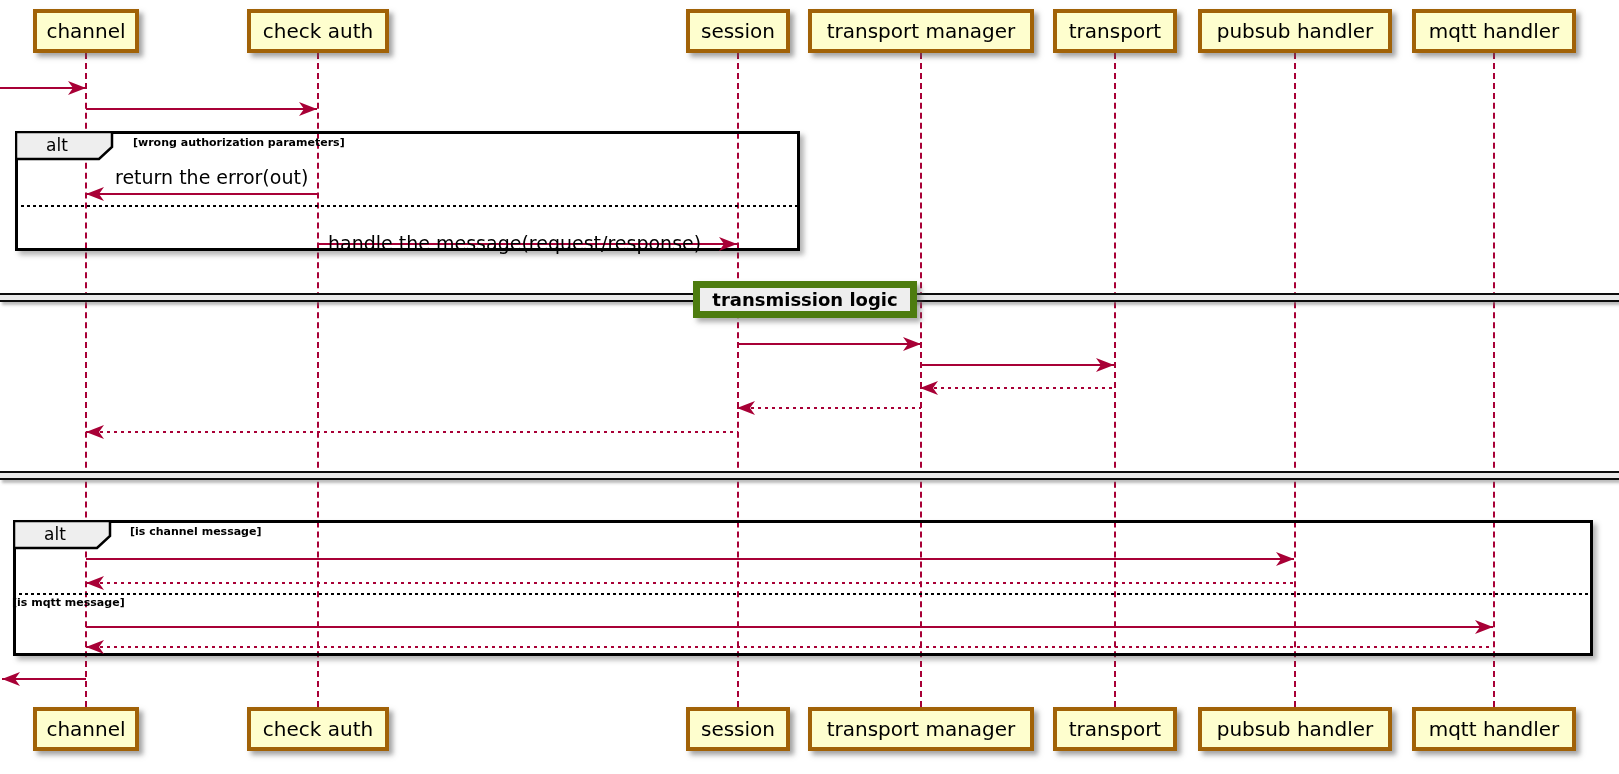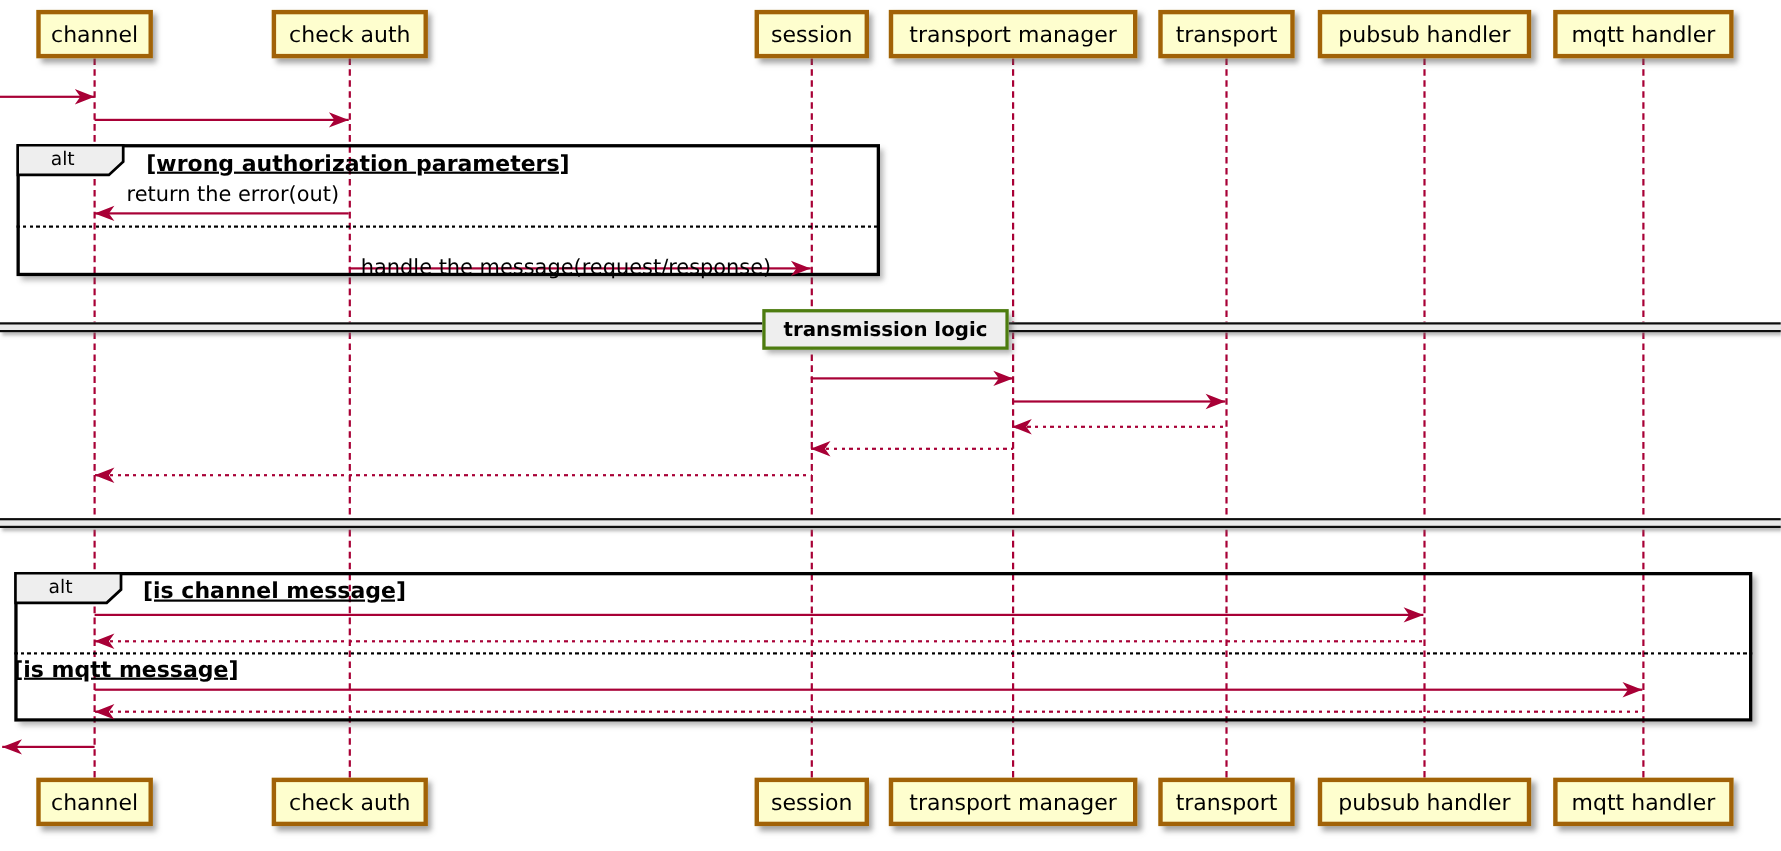--- a/index.html
+++ b/index.html
@@ -27,28 +27,28 @@
   .msg svg{position:absolute;top:0;}
   .msg .head-r{right:-1px;}
   .msg .head-l{left:-1px;}
   .msg-label{position:absolute;font-size:19px;white-space:nowrap;z-index:5;}
   
   .frame{position:absolute;box-sizing:border-box;border:3px solid #000;background:transparent;
     box-shadow:4px 4px 5px rgba(90,90,90,.45);z-index:2;}
   .pentagon{position:absolute;z-index:3;}
   .operator-label{position:absolute;width:84px;height:26px;display:flex;align-items:center;justify-content:center;
     font-weight:normal;font-size:17px;z-index:4;}
-  .condition-label{position:absolute;font-weight:bold;font-size:20px;white-space:nowrap;z-index:4;text-decoration:underline;}
+  .condition-label{position:absolute;font-weight:bold;font-size:11px;white-space:nowrap;z-index:4;}
   .frame-sep{position:absolute;height:2px;z-index:3;
     background:repeating-linear-gradient(90deg,#000 0 3px,transparent 3px 6px);}
   
   .divider-line{position:absolute;left:0;width:1619px;height:5px;box-sizing:content-box;
     border-top:2px solid #0c0c0c;border-bottom:2px solid #0c0c0c;background:#e9e9e9;
     box-shadow:2px 3px 3px rgba(120,120,120,.5);z-index:2;}
-  .divider-label{position:absolute;box-sizing:border-box;background:#EEEEEE;border:3px solid #4d7c0f;
+  .divider-label{position:absolute;box-sizing:border-box;background:#EEEEEE;border:7px solid #4d7c0f;
     display:flex;align-items:center;justify-content:center;font-weight:bold;font-size:18px;
     box-shadow:4px 4px 5px rgba(90,90,90,.5);white-space:nowrap;z-index:3;}
 </style>
 </head>
 <body>
 
 <div id="canvas">
 
   <div class="lifeline" style="left:85px;"></div>
   <div class="lifeline" style="left:317px;"></div>

